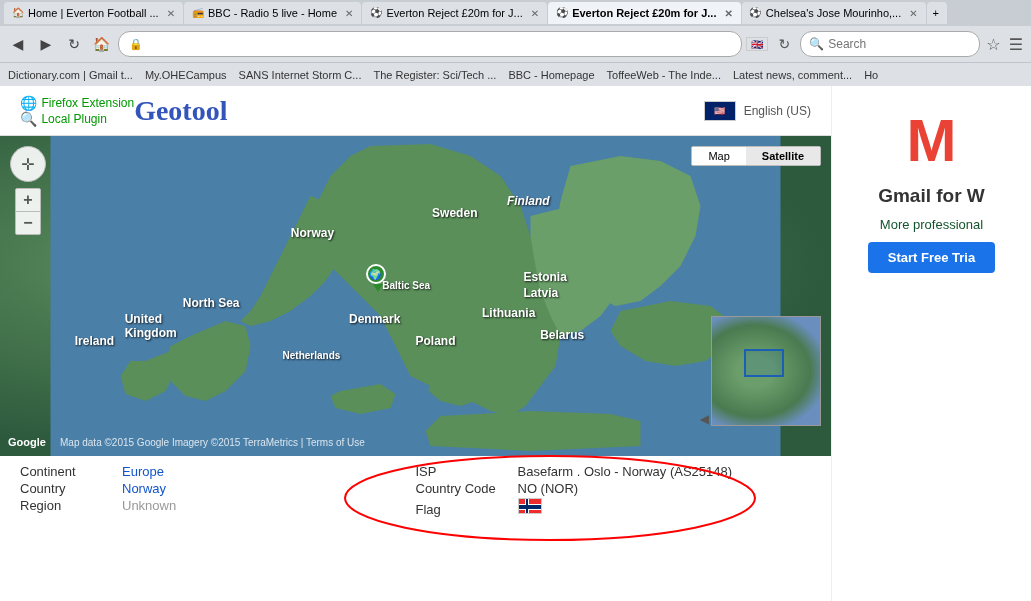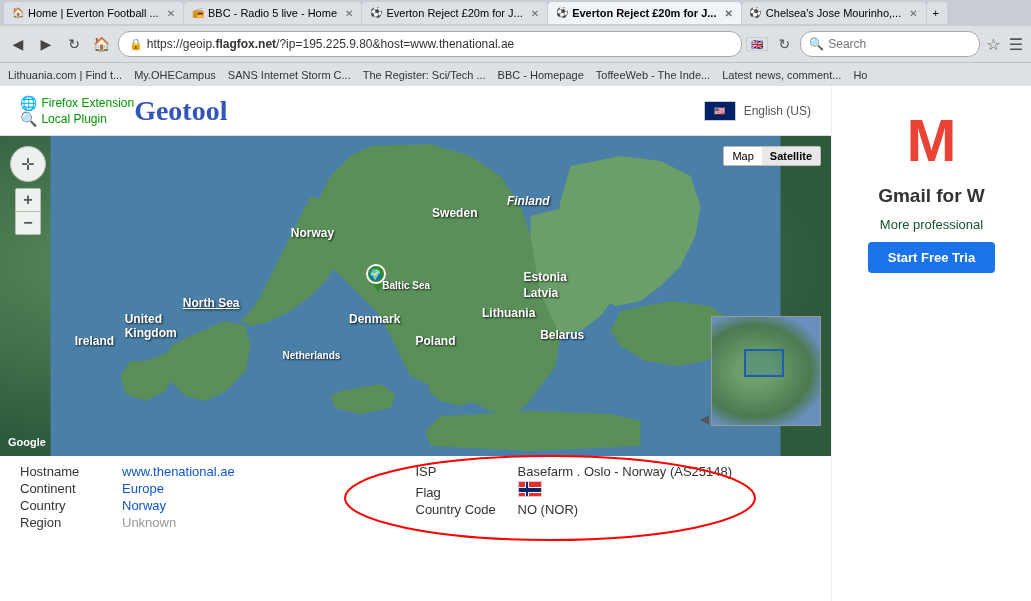--- a/index.html
+++ b/index.html
@@ -210,21 +210,21 @@
       top: 10px;
       right: 10px;
       display: flex;
       gap: 0;
       background: white;
       border: 1px solid #bbb;
       border-radius: 2px;
       overflow: hidden;
     }
     .map-type-btn {
-      padding: 3px 8px;
+      padding: 3px 16px;
       font-size: 11px;
       cursor: pointer;
       background: white;
       border: none;
     }
     .map-type-btn.active { background: #e8e8e8; font-weight: bold; }
 
     .map-marker {
       position: absolute;
       top: 42%;
@@ -436,36 +436,33 @@
     <div class="tab" style="min-width:20px; padding: 0 6px;">+</div>
   </div>
 
   <div class="nav-bar">
     <button class="nav-btn">◀</button>
     <button class="nav-btn">▶</button>
     <button class="nav-btn">↻</button>
     <button class="nav-btn">🏠</button>
     <div class="url-bar">
       <span class="url-lock">🔒</span>
-      <span style="font-size:12px; color:#333;">
-        <span>https://</span><span>geoip.</span><span style="font-weight:bold;">flagfox.net</span><span>/?ip=195.225.9.80&amp;host=www.thenational.ae</span>
-      </span>
     </div>
     <div class="flag-icon">🇬🇧</div>
     <button class="nav-btn reload-btn">↻</button>
     <div class="search-bar">
       <span class="search-icon">🔍</span>
       <input type="text" style="border: none; outline: none; font-size: 12px; width: 120px;" placeholder="Search">
     </div>
     <span class="star-btn">☆</span>
     <span class="menu-btn">☰</span>
   </div>
 
   <div class="bookmarks-bar">
-    <span class="bookmark-item">Lithuania.com | Find t...</span>
+    <span class="bookmark-item">Dictionary.com | Gmail t...</span>
     <span class="bookmark-item">My.OHECampus</span>
     <span class="bookmark-item">SANS Internet Storm C...</span>
     <span class="bookmark-item">The Register: Sci/Tech ...</span>
     <span class="bookmark-item">BBC - Homepage</span>
     <span class="bookmark-item">ToffeeWeb - The Inde...</span>
     <span class="bookmark-item">Latest news, comment...</span>
     <span class="bookmark-item">Ho</span>
   </div>
 </div>
 
@@ -519,21 +516,21 @@
 
           <path d="M290,255 L330,248 L345,258 L340,272 L310,278 L285,272 L280,260 Z" fill="#5a8f5a"></path>
         </svg>
 
         <span class="map-label" style="top:22%;left:52%;">Sweden</span>
         <span class="map-label" style="top:28%;left:35%;">Norway</span>
         <span class="map-label" style="top:18%;left:61%;font-style:italic;">Finland</span>
         <span class="map-label" style="top:42%;left:63%;">Estonia</span>
         <span class="map-label" style="top:47%;left:63%;">Latvia</span>
         <span class="map-label" style="top:53%;left:58%;">Lithuania</span>
-        <span class="map-label" style="top:50%;left:22%;text-decoration:underline;">North Sea</span>
+        <span class="map-label" style="top:50%;left:22%;">North Sea</span>
         <span class="map-label" style="top:45%;left:46%;font-size:10px;">Baltic Sea</span>
         <span class="map-label" style="top:55%;left:42%;">Denmark</span>
         <span class="map-label" style="top:62%;left:50%;">Poland</span>
         <span class="map-label" style="top:60%;left:65%;">Belarus</span>
         <span class="map-label" style="top:55%;left:15%;">United<br>Kingdom</span>
         <span class="map-label" style="top:62%;left:9%;">Ireland</span>
         <span class="map-label" style="top:67%;left:34%;font-size:10px;">Netherlands</span>
       </div>
 
       <div class="map-controls">
@@ -557,68 +554,65 @@
         <div class="map-marker-tail"></div>
       </div>
 
       <div class="minimap">
         <div class="minimap-inner"></div>
         <div class="minimap-highlight" style="position:absolute; top:30%; left:30%; width:40px; height:28px; border:2px solid #1a5fb4; background:rgba(26,95,180,0.15);"></div>
       </div>
       <span class="minimap-arrow">◀</span>
 
       <span class="google-logo">Google</span>
+      <span class="map-attribution">Map data ©2015 Google Imagery ©2015 TerraMetrics | Terms of Use</span>
     </div>
 
     <div class="info-section" style="position:relative;">
 
       <svg style="position:absolute; top:-5px; left:340px; pointer-events:none; z-index:10;" width="420" height="95">
         <ellipse cx="210" cy="47" rx="205" ry="42" fill="none" stroke="red" stroke-width="2"></ellipse>
       </svg>
 
       <div class="info-table">
 
         <div class="info-column">
-          <div class="info-row">
-            <span class="info-label">Hostname</span>
-            <span class="info-value blue-link">www.thenational.ae</span>
-          </div>
           <div class="info-row">
             <span class="info-label">Continent</span>
             <span class="info-value blue-link">Europe</span>
           </div>
           <div class="info-row">
             <span class="info-label">Country</span>
             <span class="info-value blue-link">Norway</span>
           </div>
           <div class="info-row">
             <span class="info-label">Region</span>
             <span class="info-value gray">Unknown</span>
           </div>
         </div>
 
         <div class="info-column">
           <div class="info-row">
             <span class="info-label">ISP</span>
             <span class="info-value dark">Basefarm . Oslo - Norway (AS25148)</span>
           </div>
           <div class="info-row">
+            <span class="info-label">Country Code</span>
+            <span class="info-value dark">NO (NOR)</span>
+          </div>
+          <div class="info-row">
             <span class="info-label">Flag</span>
             <span style="display:inline-block; width:24px; height:16px; position:relative; border:1px solid #ccc; overflow:hidden; flex-shrink:0;">
               <span style="position:absolute;top:0;left:0;width:100%;height:100%;background:#EF2B2D;"></span>
               <span style="position:absolute;top:5px;left:0;width:100%;height:6px;background:white;"></span>
               <span style="position:absolute;top:0;left:6px;width:4px;height:100%;background:white;"></span>
               <span style="position:absolute;top:6px;left:0;width:100%;height:4px;background:#002868;"></span>
               <span style="position:absolute;top:0;left:7px;width:2px;height:100%;background:#002868;"></span>
             </span>
           </div>
-          <div class="info-row">
-            <span class="info-label">Country Code</span>
-            <span class="info-value dark">NO (NOR)</span>
-          </div>
         </div>
       </div>
     </div>
   </div>
 
   <div class="sidebar-ad">
     <div class="gmail-logo">M</div>
     <div class="gmail-title">Gmail for W</div>
     <div class="gmail-subtitle">More professional</div>
     <button class="start-free-btn">Start Free Tria</button>

